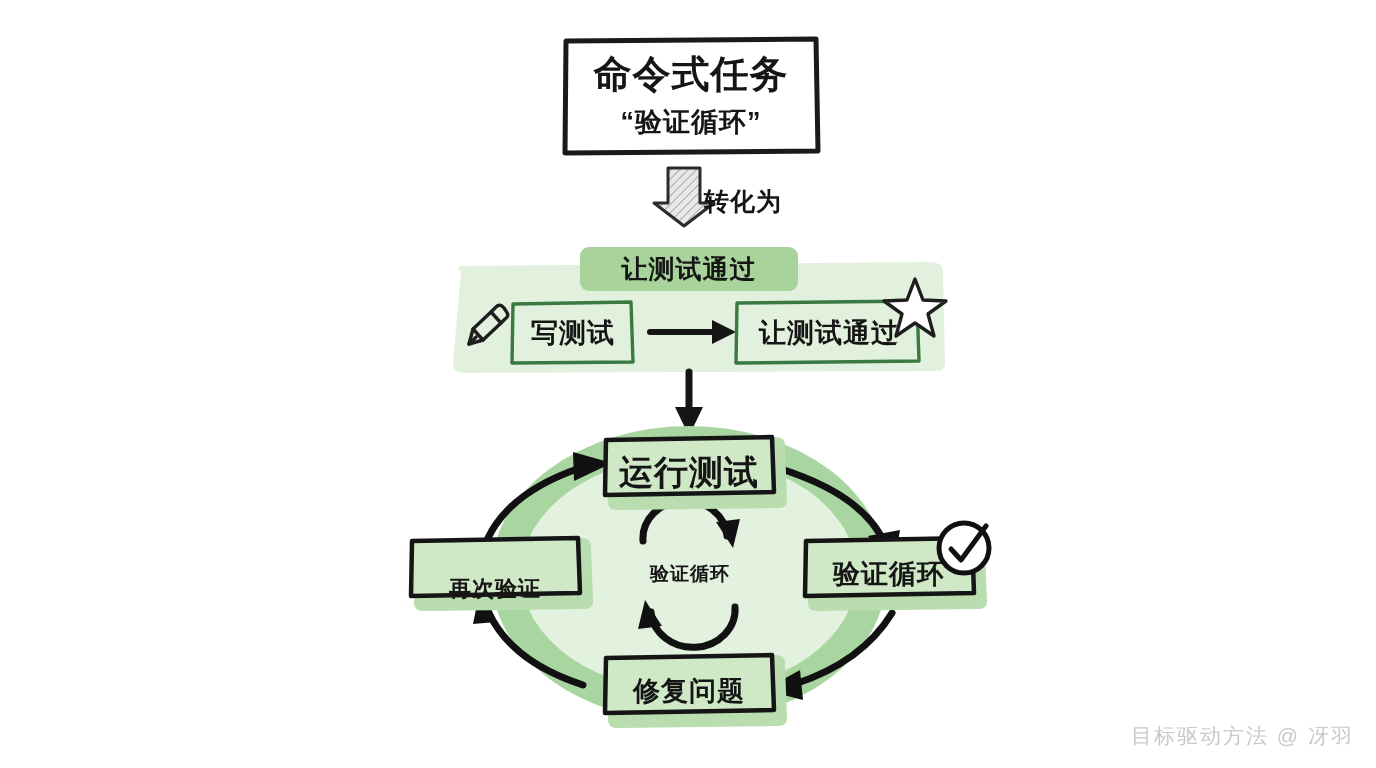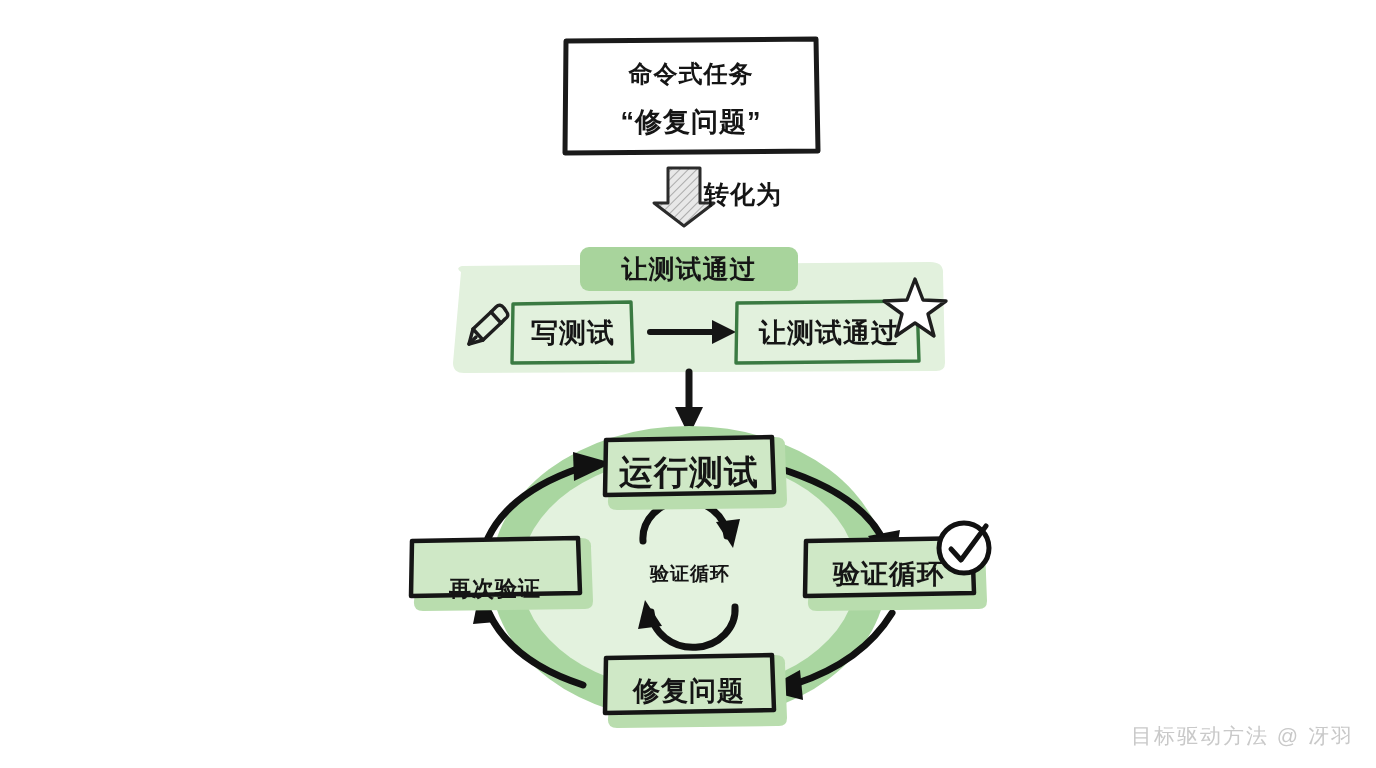--- a/index.html
+++ b/index.html
@@ -37,28 +37,28 @@
     justify-content: center;
     color: #151515;
     font-weight: bold;
     letter-spacing: 1px;
     white-space: nowrap;
     pointer-events: auto;
   }
 
   #cmd-title {
     left: 566px; top: 52px; width: 250px; height: 44px;
-    font-size: 24px;
+    font-size: 38px;
   }
   #cmd-sub {
     left: 566px; top: 102px; width: 250px; height: 40px;
     font-size: 27px;
   }
   #convert-label {
-    left: 704px; top: 176px; width: 120px; height: 36px;
+    left: 704px; top: 183px; width: 120px; height: 36px;
     font-size: 25px; justify-content: flex-start;
   }
   #goal-header {
     left: 586px; top: 250px; width: 206px; height: 38px;
     font-size: 26px;
   }
   #write-test {
     left: 512px; top: 310px; width: 122px; height: 46px;
     font-size: 27px;
   }
@@ -206,21 +206,21 @@
     <g>
       <path d="M420,547 Q414,541 424,540 L581,538 Q592,538 591,548 L593,601 Q593,610 583,609 L423,611 Q413,611 414,601 Z" fill="#b9ddae"></path>
       <path d="M412,541 L578,538 L580,593 L411,596 Z" fill="#cfe8c6" stroke="#151515" stroke-width="4.5" stroke-linejoin="round"></path>
     </g>
 
   </svg>
 
   <div id="text-layer" class="layer">
 
     <div class="node-label" id="cmd-title">命令式任务</div>
-    <div class="node-label" id="cmd-sub">“修复问题”</div>
+    <div class="node-label" id="cmd-sub">“验证循环”</div>
 
     <div class="node-label" id="convert-label">转化为</div>
 
     <div class="node-label" id="goal-header">让测试通过</div>
 
     <div class="node-label" id="write-test">写测试</div>
     <div class="node-label" id="pass-test">让测试通过</div>
 
     <div class="node-label" id="run-test">运行测试</div>
     <div class="node-label" id="check-result">验证循环</div>

